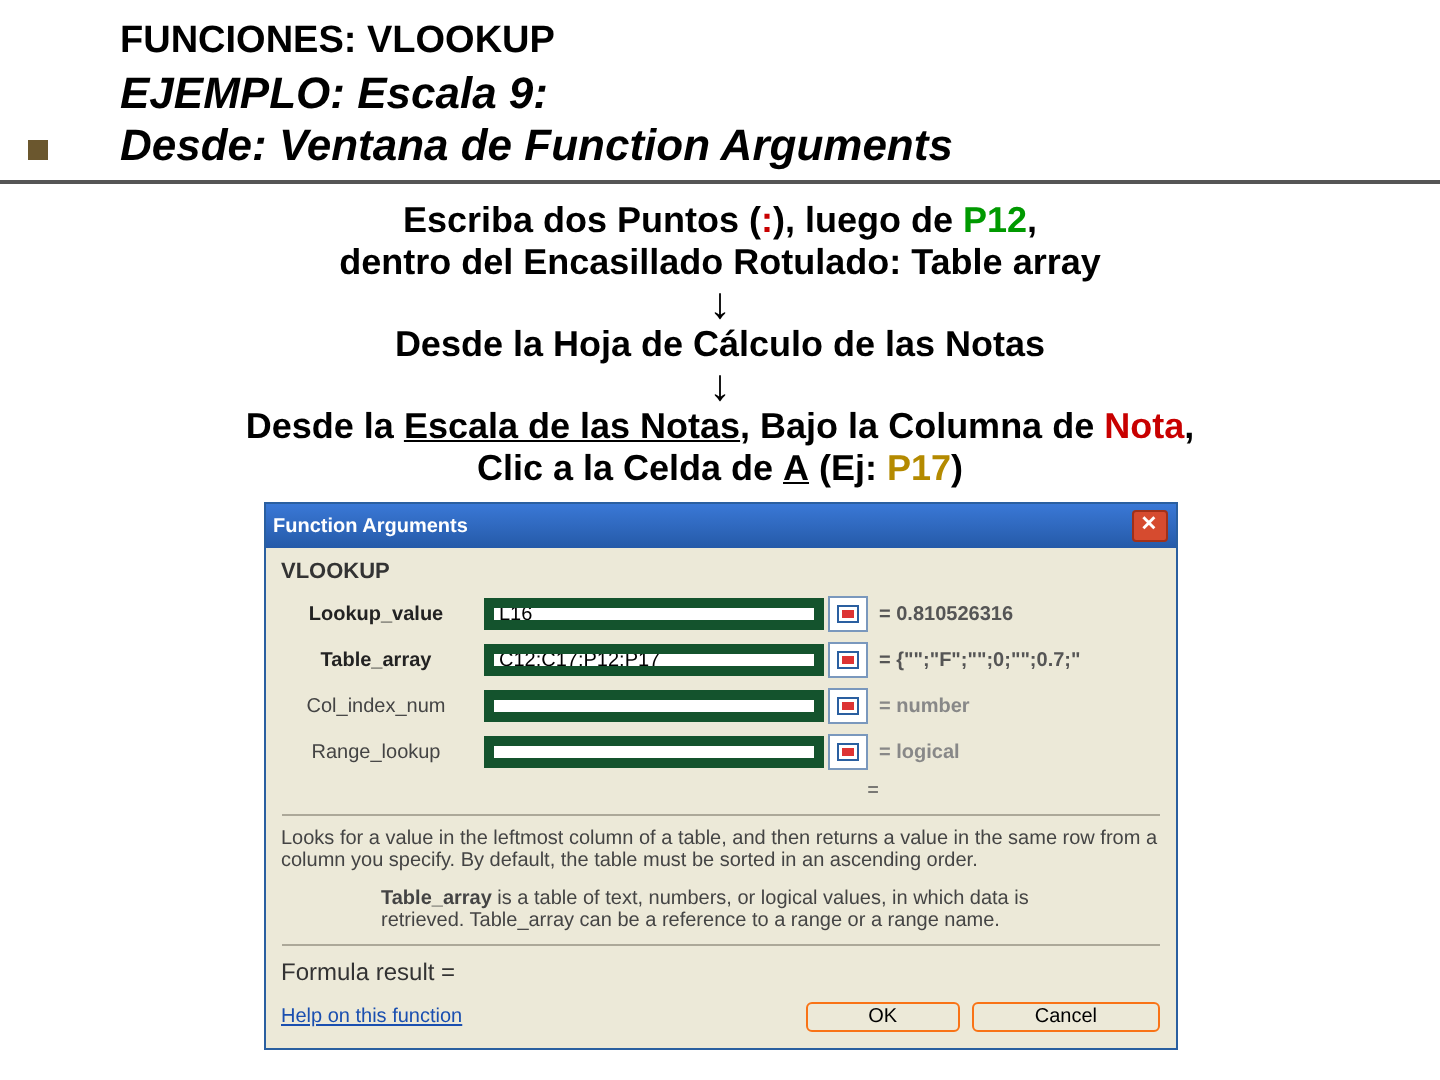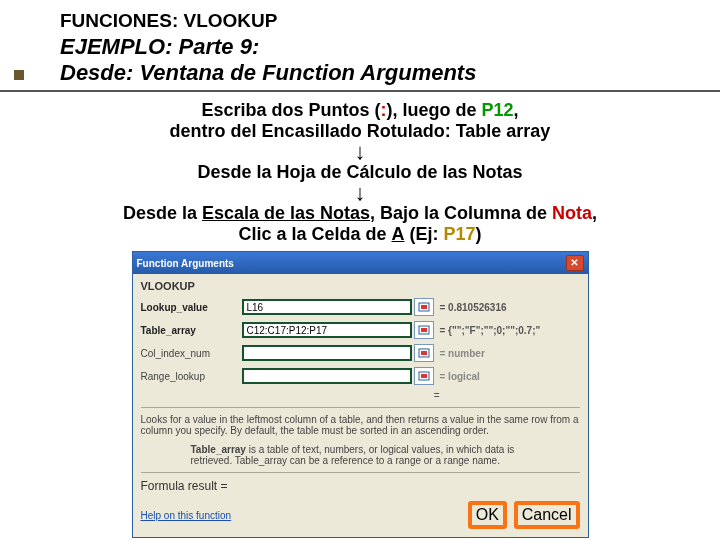--- a/index.html
+++ b/index.html
@@ -92,30 +92,30 @@
     font-weight: bold;
     margin-bottom: 6px;
   }
   .argrow {
     display: flex;
     align-items: center;
     margin-bottom: 5px;
   }
   .arglabel {
     width: 95px;
-    text-align: left;
+    text-align: center;
     padding-right: 6px;
     font-weight: bold;
     color: #222;
     font-size: 10px;
   }
   .arginput {
     width: 170px;
     height: 16px;
-    border: 2px solid #14532d;
+    border: 5px solid #14532d;
     background: #fff;
     font-size: 10px;
     padding: 0 3px;
     box-sizing: border-box;
   }
   .picker {
     width: 18px;
     height: 16px;
     border: 1px solid #7a98bd;
     background: #fff;
@@ -156,37 +156,37 @@
     align-items: center;
     margin-top: 8px;
   }
   .help-link {
     color: #1a4fb0;
     text-decoration: underline;
     font-size: 10px;
   }
   .btns button {
     font-family: Tahoma, Arial, sans-serif;
-    font-size: 16px;
-    padding: 1px 4px;
+    font-size: 10px;
+    padding: 1px 30px;
     background: #ece9d8;
-    border: 4px solid #f97316;
+    border: 1px solid #f97316;
     border-radius: 3px;
     margin-left: 4px;
   }
   .lightlabel { font-weight: normal; color: #444; }
 </style>
 </head>
 <body>
 
 <div class="bullet-corner"></div>
 
 <div class="header">
   <div class="line1">FUNCIONES: VLOOKUP</div>
-  <div class="line2">EJEMPLO: Parte 9:</div>
+  <div class="line2">EJEMPLO: Escala 9:</div>
   <div class="line3">
     <span>Desde: Ventana de </span><span class="fa-emph">Function Arguments</span>
   </div>
 </div>
 
 <div class="instructions">
   <div>
     <span>Escriba dos Puntos (</span><span class="red">:</span><span>), luego de </span><span class="green">P12</span><span>,</span>
   </div>
   <div>

